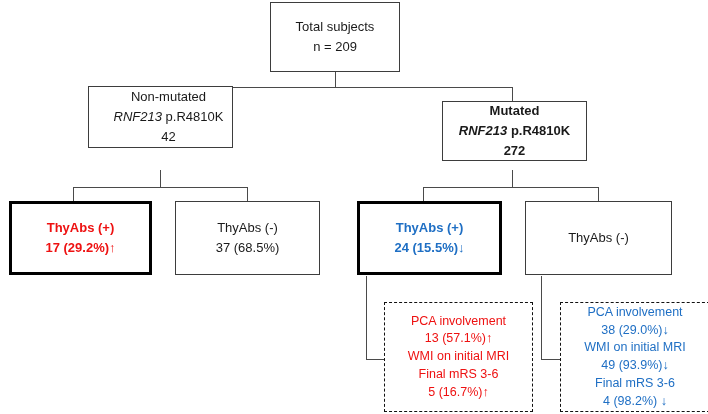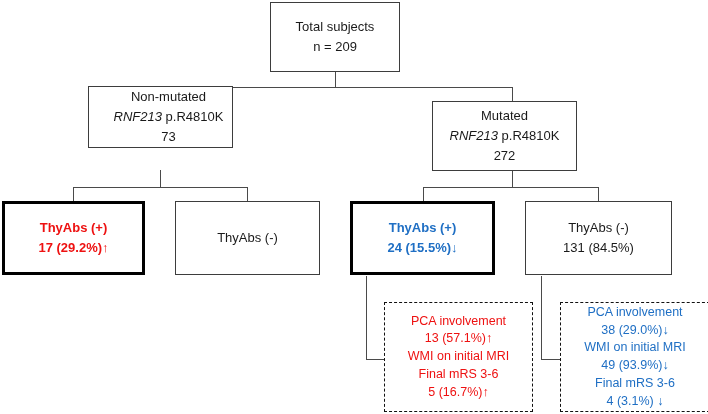--- a/index.html
+++ b/index.html
@@ -29,20 +29,21 @@
     color: #1a1a1a;
     font-size: 13px;
     line-height: 1.55;
     z-index: 3;
   }
   .box-thin {
     border: 1.3px solid #3d3d3d;
   }
   .box-bold {
     border: 3px solid #000000;
+    margin-left: 7px;
   }
   .box-dashed-red {
     border: 1.8px dashed #111111;
     color: #ee1111;
     font-size: 12.5px;
     line-height: 1.42;
   }
   .box-dashed-blue {
     border: 1.8px dashed #111111;
     color: #1f6fc4;
@@ -88,58 +89,58 @@
   <div class="conn conn-h" style="left:541px; top:359px; width:21px;"></div>
 
   <div class="box box-thin" style="left:270px; top:2px; width:130px; height:70px;">
     <span class="row">Total subjects</span>
     <span class="row">n = 209</span>
   </div>
 
   <div class="box box-thin" style="left:88px; top:86px; width:145px; height:62px;padding-left:16px;">
     <span class="row">Non-mutated</span>
     <span class="row"><em class="gene">RNF213</em><span> p.R4810K</span></span>
-    <span class="row">73</span>
+    <span class="row">42</span>
   </div>
 
-  <div class="box box-thin" style="left:432px; top:101px; width:145px; height:70px;">
+  <div class="box box-thin" style="left:442px; top:101px; width:145px; height:60px;font-weight:bold;">
     <span class="row">Mutated</span>
     <span class="row"><em class="gene">RNF213</em><span> p.R4810K</span></span>
     <span class="row">272</span>
   </div>
 
   <div class="box box-bold" style="left:2px; top:201px; width:143px; height:74px;">
     <span class="row line-red">ThyAbs (+)</span>
     <span class="row line-red">17 (29.2%)↑</span>
   </div>
 
   <div class="box box-thin" style="left:175px; top:201px; width:145px; height:74px;">
     <span class="row">ThyAbs (-)</span>
+    <span class="row">37 (68.5%)</span>
   </div>
 
   <div class="box box-bold" style="left:350px; top:201px; width:145px; height:74px;">
     <span class="row line-blue">ThyAbs (+)</span>
     <span class="row line-blue">24 (15.5%)↓</span>
   </div>
 
   <div class="box box-thin" style="left:525px; top:201px; width:147px; height:74px;">
     <span class="row">ThyAbs (-)</span>
-    <span class="row">131 (84.5%)</span>
   </div>
 
   <div class="box box-dashed-red" style="left:384px; top:302px; width:149px; height:110px;">
     <span class="row">PCA involvement</span>
     <span class="row">13 (57.1%)↑</span>
     <span class="row">WMI on initial MRI</span>
     <span class="row">Final mRS 3-6</span>
     <span class="row">5 (16.7%)↑</span>
   </div>
 
   <div class="box box-dashed-blue" style="left:560px; top:302px; width:150px; height:110px;">
     <span class="row">PCA involvement</span>
     <span class="row">38 (29.0%)↓</span>
     <span class="row">WMI on initial MRI</span>
     <span class="row">49 (93.9%)↓</span>
     <span class="row">Final mRS 3-6</span>
-    <span class="row">4 (3.1%) ↓</span>
+    <span class="row">4 (98.2%) ↓</span>
   </div>
 
 </div>
 
 </body></html>

